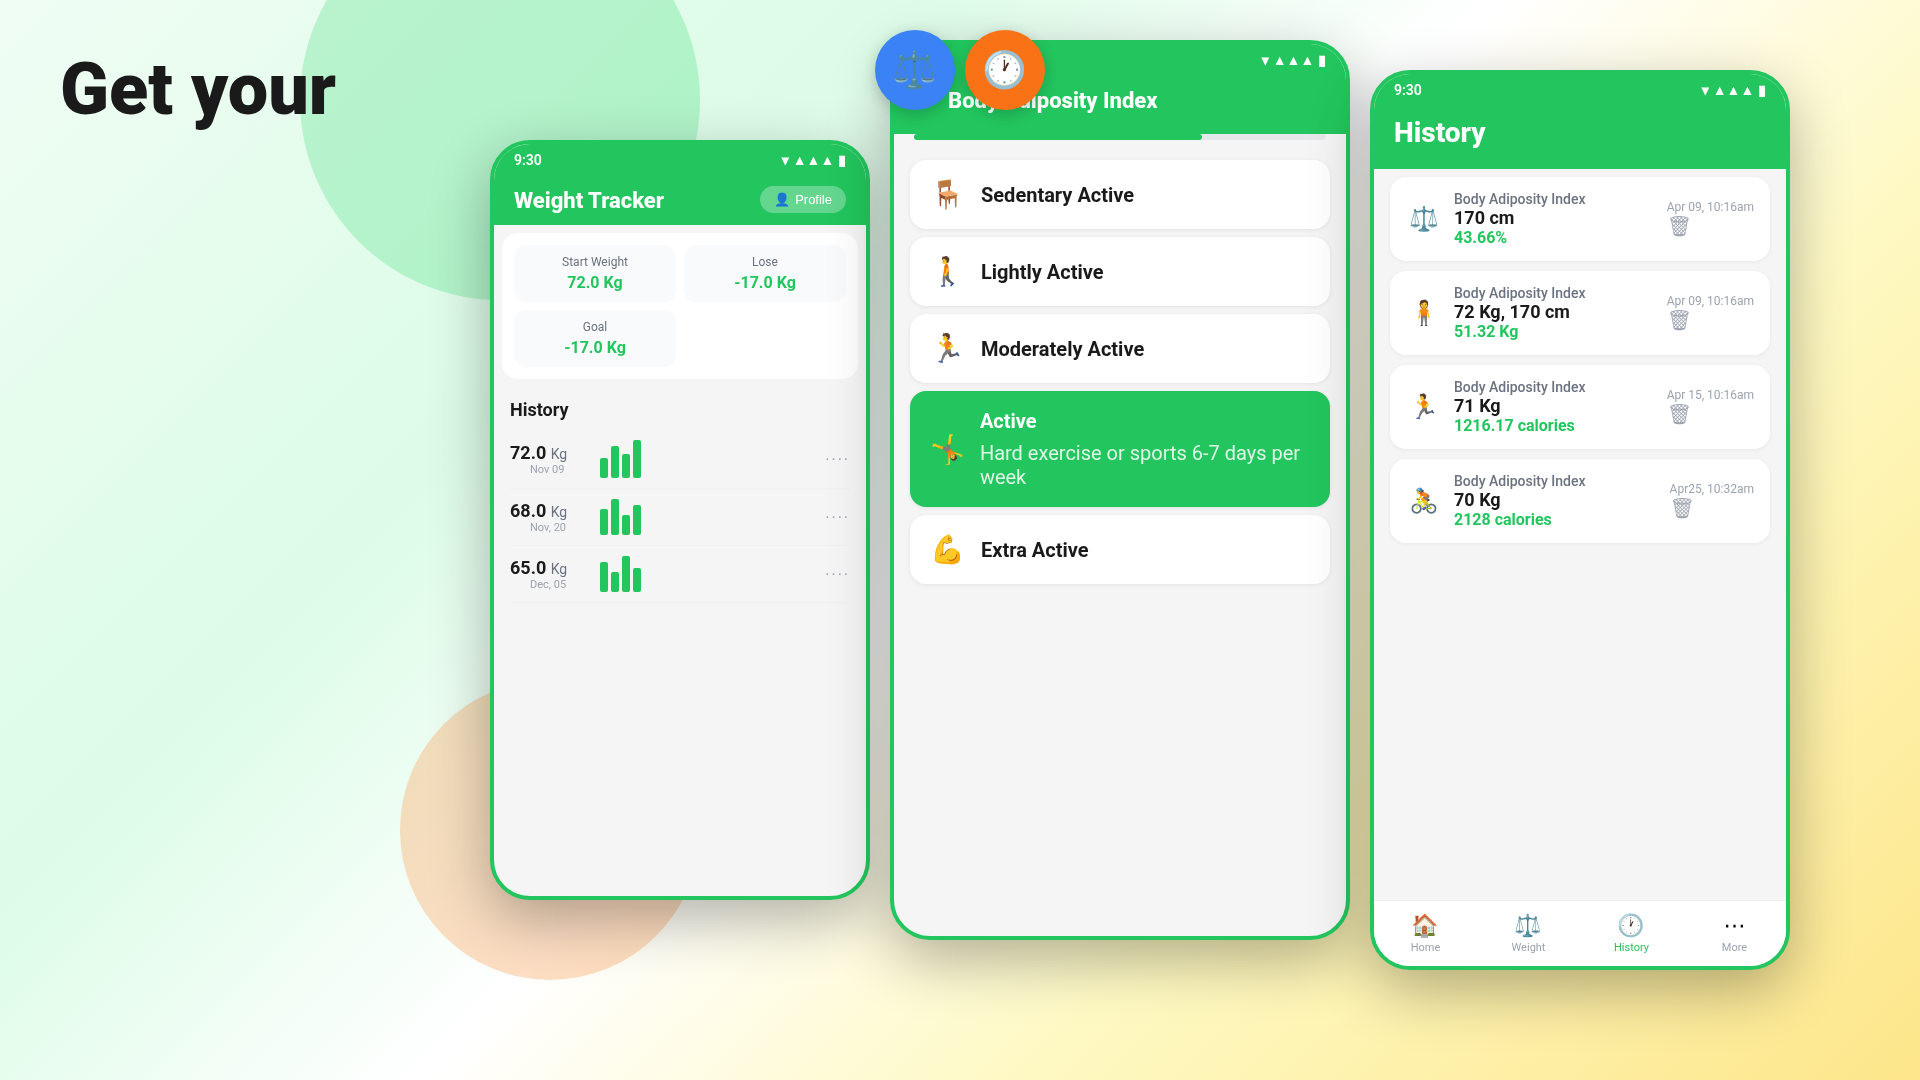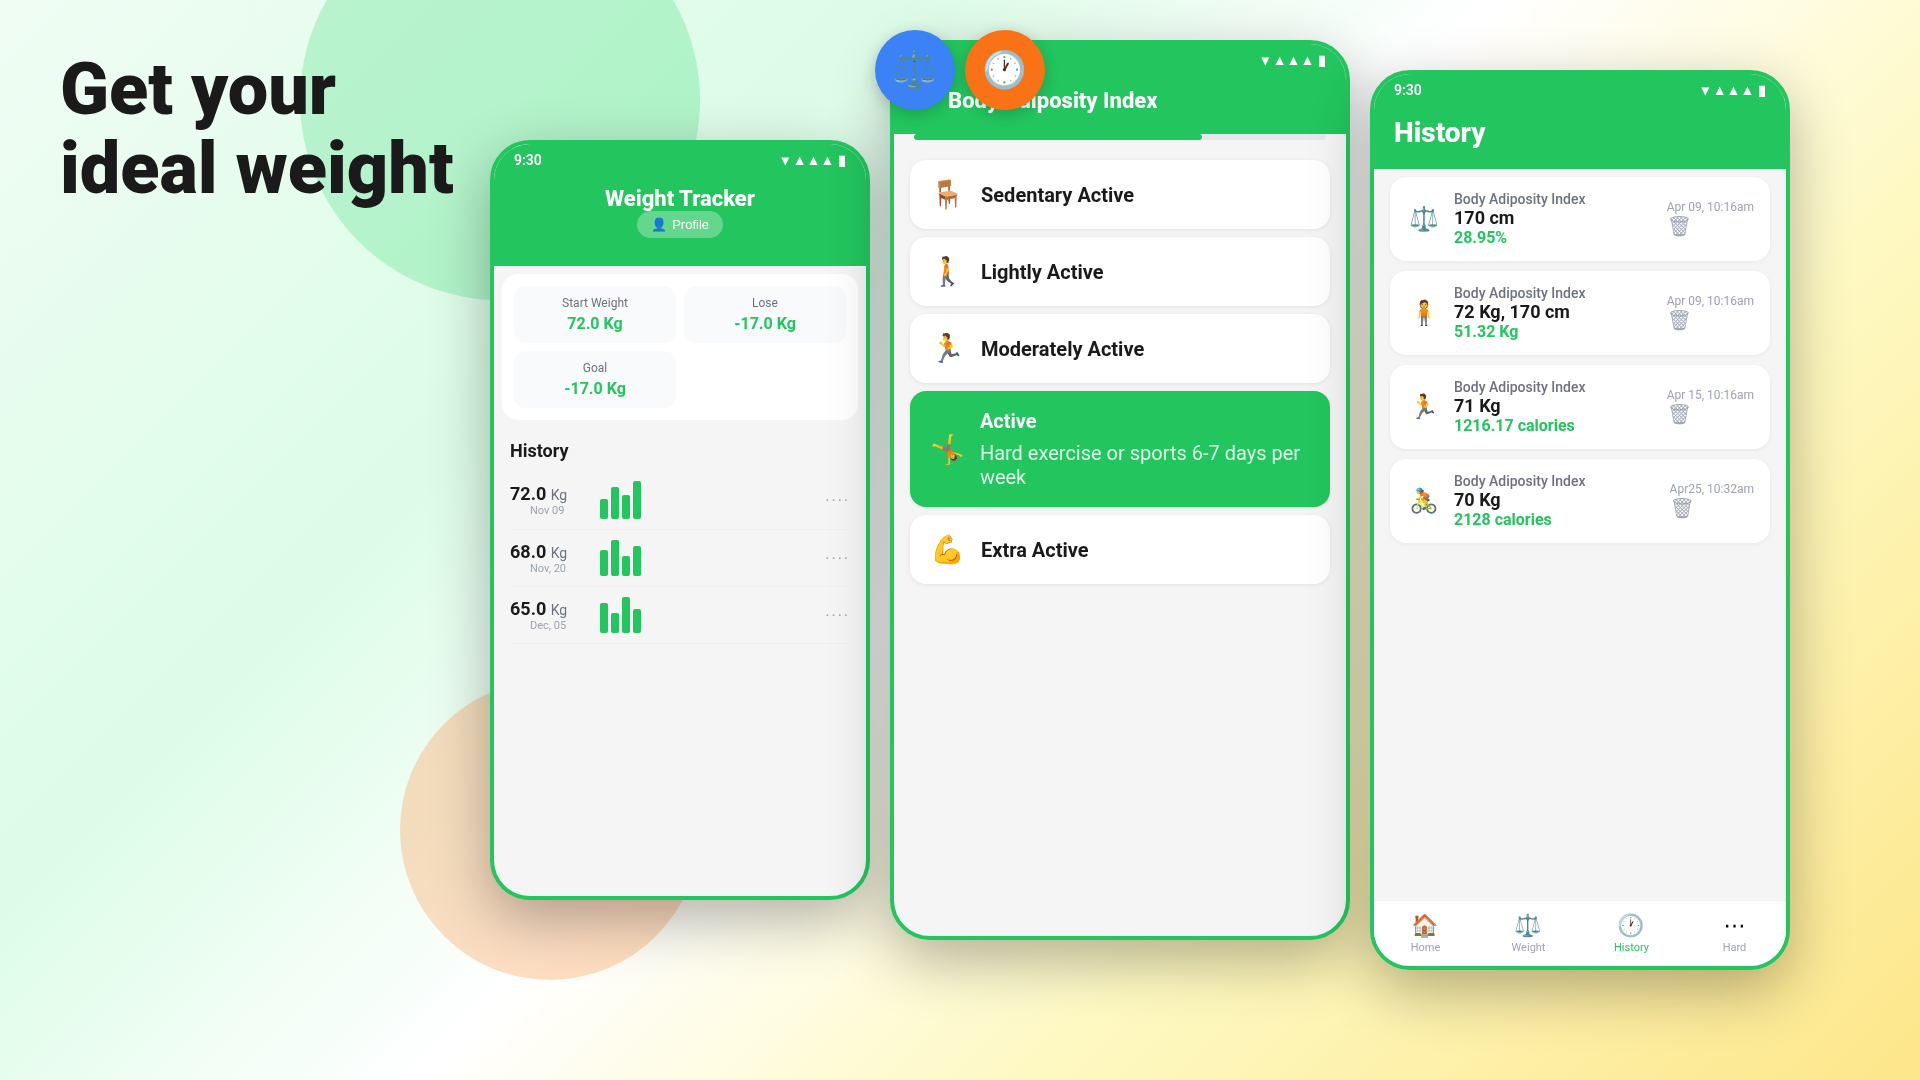--- a/index.html
+++ b/index.html
@@ -127,25 +127,24 @@
     }
     .status-icons {
       display: flex;
       gap: 4px;
       align-items: center;
     }
 
     
     .phone-1-header {
       background: #22c55e;
-      padding: 10px 20px 28px;
+      padding: 10px 20px 12px;
       display: flex;
       justify-content: space-between;
-      align-items: center;
-      flex-direction: column;
+      align-items: flex-end;
     }
     .phone-1-title {
       color: white;
       font-size: 22px;
       font-weight: 800;
     }
     .profile-btn {
       background: rgba(255,255,255,0.3);
       color: white;
       border: none;
@@ -399,21 +398,20 @@
 </head>
 <body>
 
 <div class="bg-blob bg-blob-1"></div>
 <div class="bg-blob bg-blob-2"></div>
 <div class="bg-blob bg-blob-3"></div>
 
 <div class="hero-text">
   <h1>
     <span>Get your</span><br>
-    <span>ideal weight</span>
   </h1>
 </div>
 
 <div class="app-icons">
   <div class="app-icon app-icon-blue">⚖️</div>
   <div class="app-icon app-icon-orange">🕐</div>
 </div>
 
 <div class="phones-container">
 
@@ -571,21 +569,21 @@
       <div class="phone-3-title">History</div>
     </div>
 
     <div class="history-list">
 
       <div class="history-record">
         <span class="record-icon">⚖️</span>
         <div class="record-content">
           <div class="record-title">Body Adiposity Index</div>
           <div class="record-main">170 cm</div>
-          <div class="record-sub">28.95%</div>
+          <div class="record-sub">43.66%</div>
         </div>
         <div>
           <div class="record-date">Apr 09, 10:16am</div>
           <div class="delete-btn">🗑</div>
         </div>
       </div>
 
       <div class="history-record">
         <span class="record-icon">🧍</span>
         <div class="record-content">
@@ -635,18 +633,18 @@
       <div class="nav-item">
         <span class="nav-icon">⚖️</span>
         <span class="nav-label">Weight</span>
       </div>
       <div class="nav-item">
         <span class="nav-icon active">🕐</span>
         <span class="nav-label active">History</span>
       </div>
       <div class="nav-item">
         <span class="nav-icon">⋯</span>
-        <span class="nav-label">Hard</span>
+        <span class="nav-label">More</span>
       </div>
     </div>
   </div>
 
 </div>
 
 </body></html>

